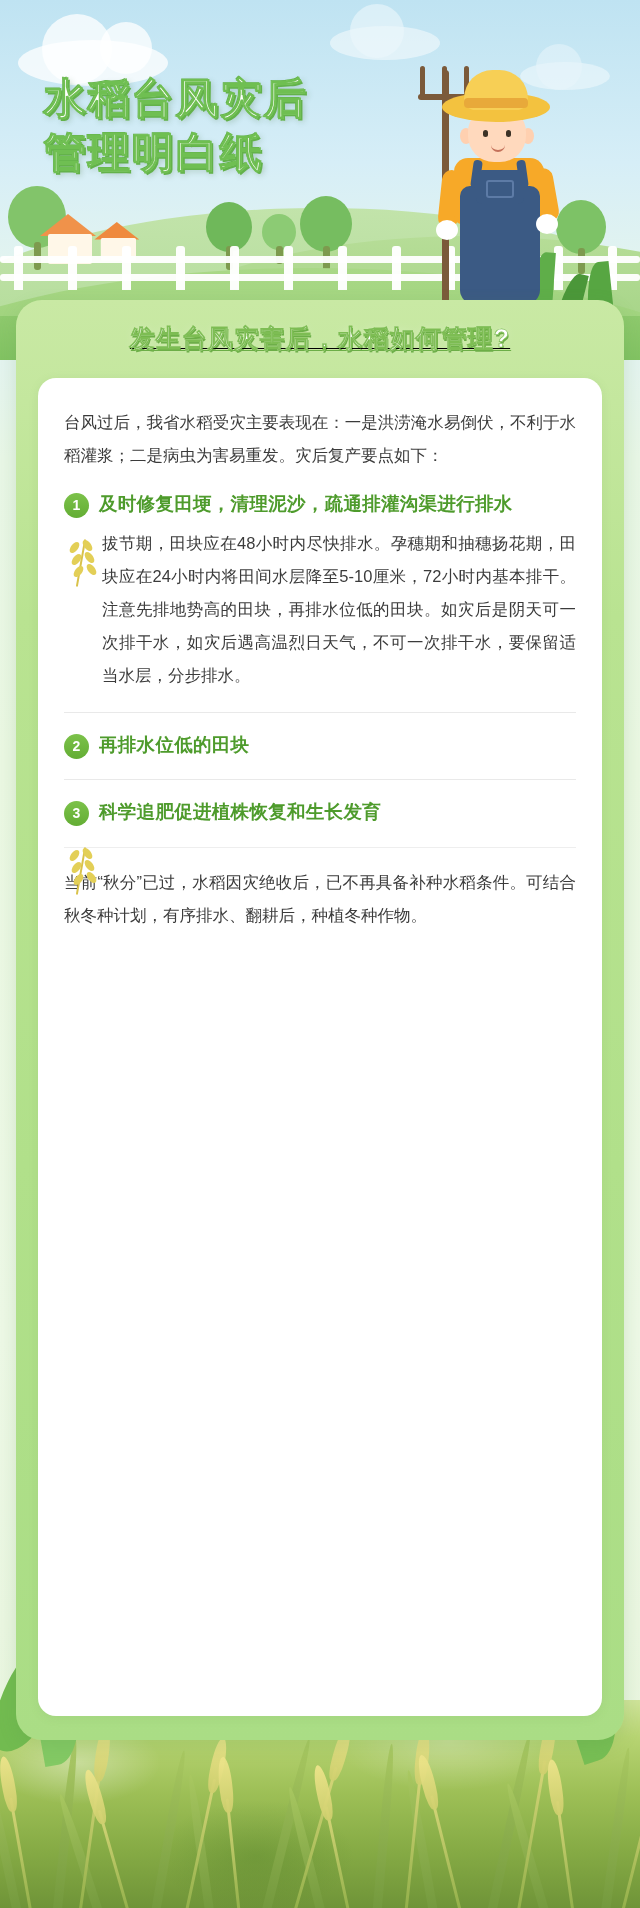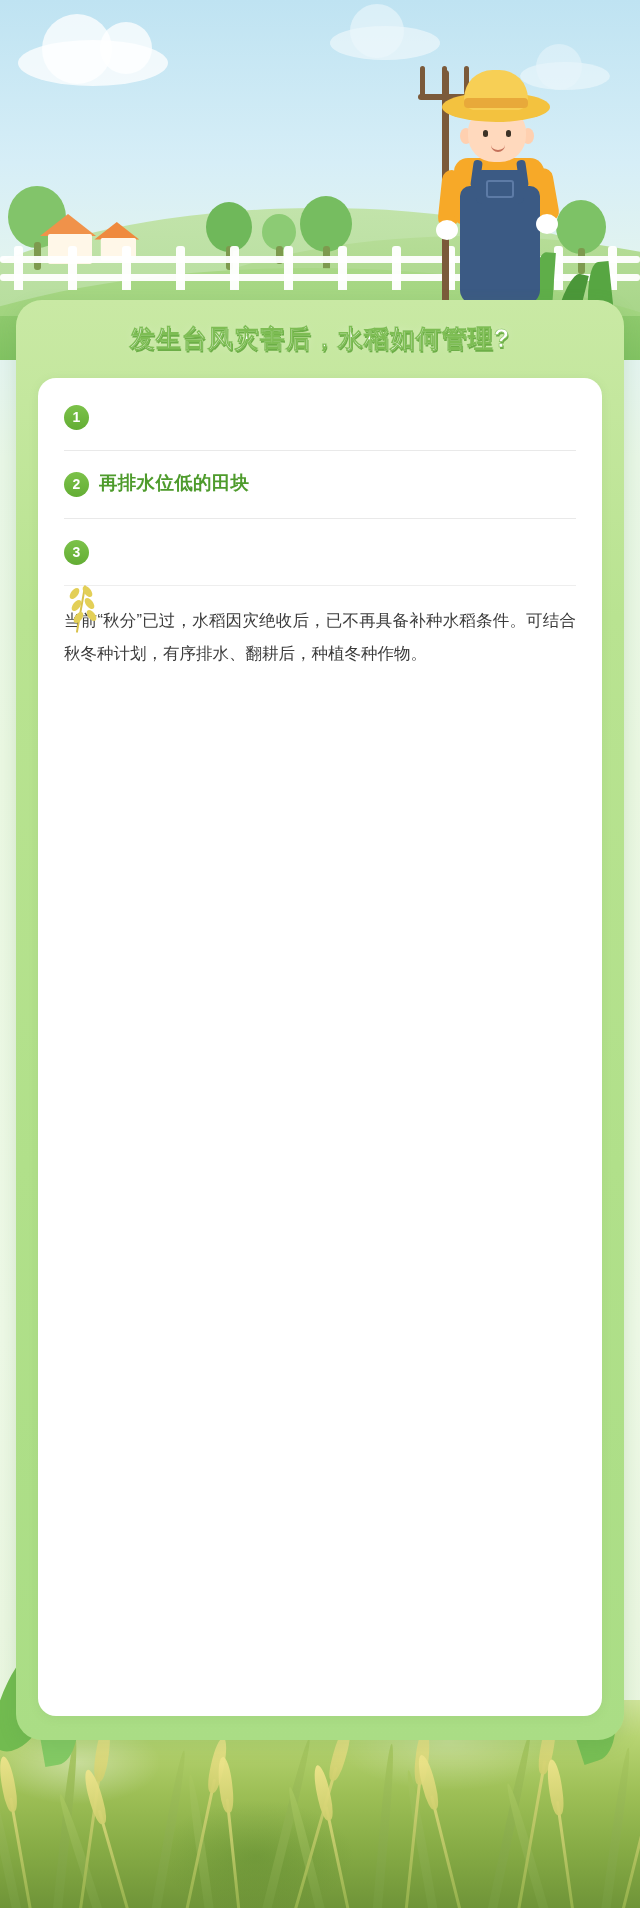--- a/index.html
+++ b/index.html
@@ -186,20 +186,21 @@
     height: 1440px;
     background: linear-gradient(180deg,#c9e9a4 0%, #b9e391 22%, #b1e08a 60%, #aadd85 100%);
     border-radius: 26px;
     box-shadow: 0 6px 18px rgba(90,150,70,.18);
     z-index: 4;
   }
   .panel-head {
     position:absolute;
     left: 0; top: 22px; width: 608px;
     text-align:center;
+    text-decoration:underline;
   }
   .panel-head .ph-text {
     font-size: 25px;
     font-weight: bold;
     color: #ffffff;
     letter-spacing: 1px;
     text-shadow: 1px 2px 0 #6cae47, 0 0 10px rgba(255,255,255,.25);
     -webkit-text-stroke: .6px #7dbd53;
   }
 
@@ -444,50 +445,69 @@
       <div class="face"></div>
       <div class="eye-l"></div>
       <div class="eye-r"></div>
       <div class="mouth"></div>
       <div class="hat-brim"></div>
       <div class="hat-top"></div>
       <div class="hat-band"></div>
     </div>
   </div>
 
+  <div class="title-wrap">
+    <div class="title-line">水稻台风灾后</div>
+    <div class="title-line">管理明白纸</div>
+  </div>
 
   <div class="panel">
 
     <div class="panel-head">
       <span class="ph-text">发生台风灾害后，水稻如何管理?</span>
     </div>
 
     <div class="card">
 
+      <p class="intro">台风过后，我省水稻受灾主要表现在：一是洪涝淹水易倒伏，不利于水稻灌浆；二是病虫为害易重发。灾后复产要点如下：</p>
 
       <div class="section">
         <div class="sec-head">
           <div class="num-badge">1</div>
+          <div class="sec-title">及时修复田埂，清理泥沙，疏通排灌沟渠进行排水</div>
+        </div>
+        <div class="sec-body">
+          <div class="sprig">
+            <div class="stem"></div>
+            <div class="grain l" style="left:7px; top:8px;"></div>
+            <div class="grain r" style="left:20px; top:6px;"></div>
+            <div class="grain l" style="left:9px; top:20px;"></div>
+            <div class="grain r" style="left:22px; top:18px;"></div>
+            <div class="grain l" style="left:11px; top:32px;"></div>
+            <div class="grain r" style="left:24px; top:30px;"></div>
+          </div>
+          <span>拔节期，田块应在48小时内尽快排水。孕穗期和抽穗扬花期，田块应在24小时内将田间水层降至5-10厘米，72小时内基本排干。注意先排地势高的田块，再排水位低的田块。如灾后是阴天可一次排干水，如灾后遇高温烈日天气，不可一次排干水，要保留适当水层，分步排水。</span>
         </div>
       </div>
 
       <div class="divider"></div>
 
       <div class="section">
         <div class="sec-head">
           <div class="num-badge">2</div>
           <div class="sec-title">再排水位低的田块</div>
         </div>
       </div>
 
       <div class="divider"></div>
 
       <div class="section">
         <div class="sec-head">
           <div class="num-badge">3</div>
+          <div class="sec-title">科学追肥促进植株恢复和生长发育</div>
         </div>
         <div class="sec-body">
           <div class="sprig">
             <div class="stem"></div>
             <div class="grain l" style="left:7px; top:8px;"></div>
             <div class="grain r" style="left:20px; top:6px;"></div>
             <div class="grain l" style="left:9px; top:20px;"></div>
             <div class="grain r" style="left:22px; top:18px;"></div>
             <div class="grain l" style="left:11px; top:32px;"></div>
             <div class="grain r" style="left:24px; top:30px;"></div>

